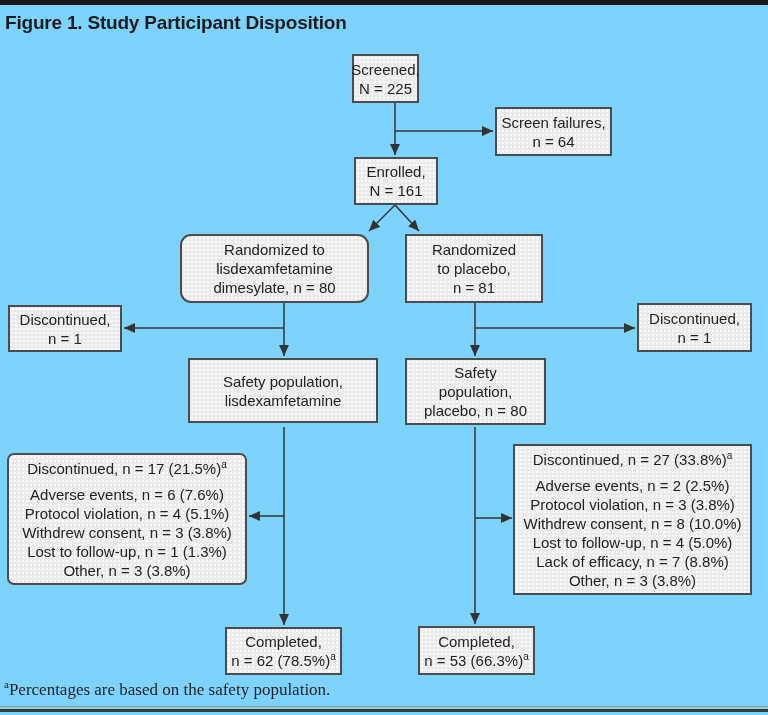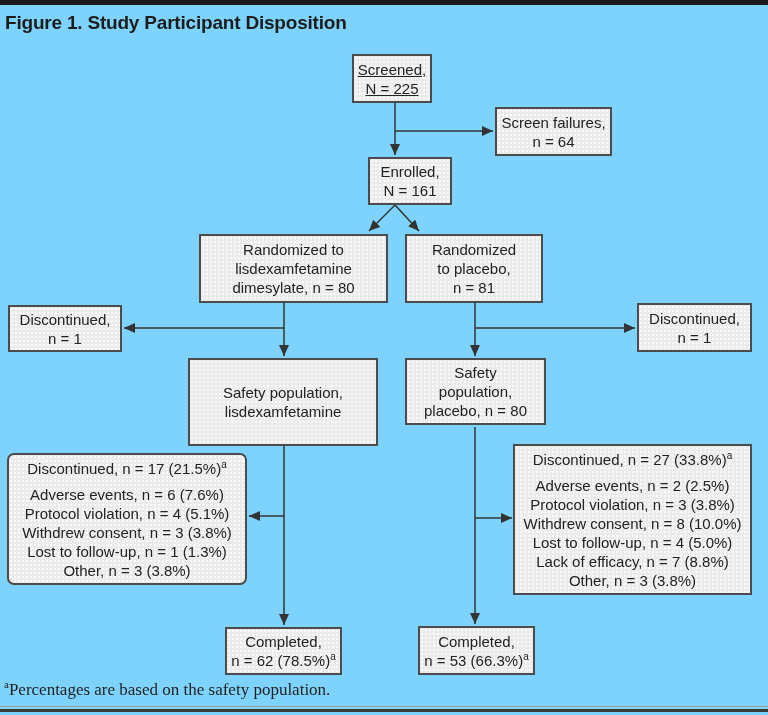--- a/index.html
+++ b/index.html
@@ -78,36 +78,36 @@
       <line x1="284" y1="328" x2="124" y2="328" marker-end="url(#arr)"></line>
       <line x1="475" y1="303" x2="475" y2="356" marker-end="url(#arr)"></line>
       <line x1="475" y1="328" x2="635" y2="328" marker-end="url(#arr)"></line>
       <line x1="284" y1="427" x2="284" y2="625" marker-end="url(#arr)"></line>
       <line x1="284" y1="516" x2="249" y2="516" marker-end="url(#arr)"></line>
       <line x1="475" y1="427" x2="475" y2="624" marker-end="url(#arr)"></line>
       <line x1="475" y1="518" x2="512" y2="518" marker-end="url(#arr)"></line>
     </g>
   </svg>
 
-  <div class="node" style="left:352px; top:54px; width:80px; height:49px;text-decoration:underline;">
+  <div class="node" style="left:352px; top:54px; width:67px; height:49px;">
     <div>Screened,</div>
     <div>N = 225</div>
   </div>
 
   <div class="node" style="left:495px; top:107px; width:117px; height:49px;">
     <div>Screen failures,</div>
     <div>n = 64</div>
   </div>
 
-  <div class="node" style="left:354px; top:157px; width:84px; height:48px;margin-left:14px;">
+  <div class="node" style="left:354px; top:157px; width:84px; height:48px;">
     <div>Enrolled,</div>
     <div>N = 161</div>
   </div>
 
-  <div class="node" style="left:199px; top:234px; width:189px; height:69px;">
+  <div class="node" style="left:180px; top:234px; width:189px; height:69px;border-radius:11px;">
     <div>Randomized to</div>
     <div>lisdexamfetamine</div>
     <div>dimesylate, n = 80</div>
   </div>
 
   <div class="node" style="left:405px; top:234px; width:138px; height:69px;">
     <div>Randomized</div>
     <div>to placebo,</div>
     <div>n = 81</div>
   </div>
@@ -115,21 +115,21 @@
   <div class="node" style="left:8px; top:305px; width:114px; height:47px;">
     <div>Discontinued,</div>
     <div>n = 1</div>
   </div>
 
   <div class="node" style="left:637px; top:303px; width:115px; height:49px;">
     <div>Discontinued,</div>
     <div>n = 1</div>
   </div>
 
-  <div class="node" style="left:188px; top:358px; width:190px; height:88px;">
+  <div class="node" style="left:188px; top:358px; width:190px; height:65px;">
     <div>Safety population,</div>
     <div>lisdexamfetamine</div>
   </div>
 
   <div class="node" style="left:405px; top:358px; width:141px; height:67px;">
     <div>Safety</div>
     <div>population,</div>
     <div>placebo, n = 80</div>
   </div>
 

